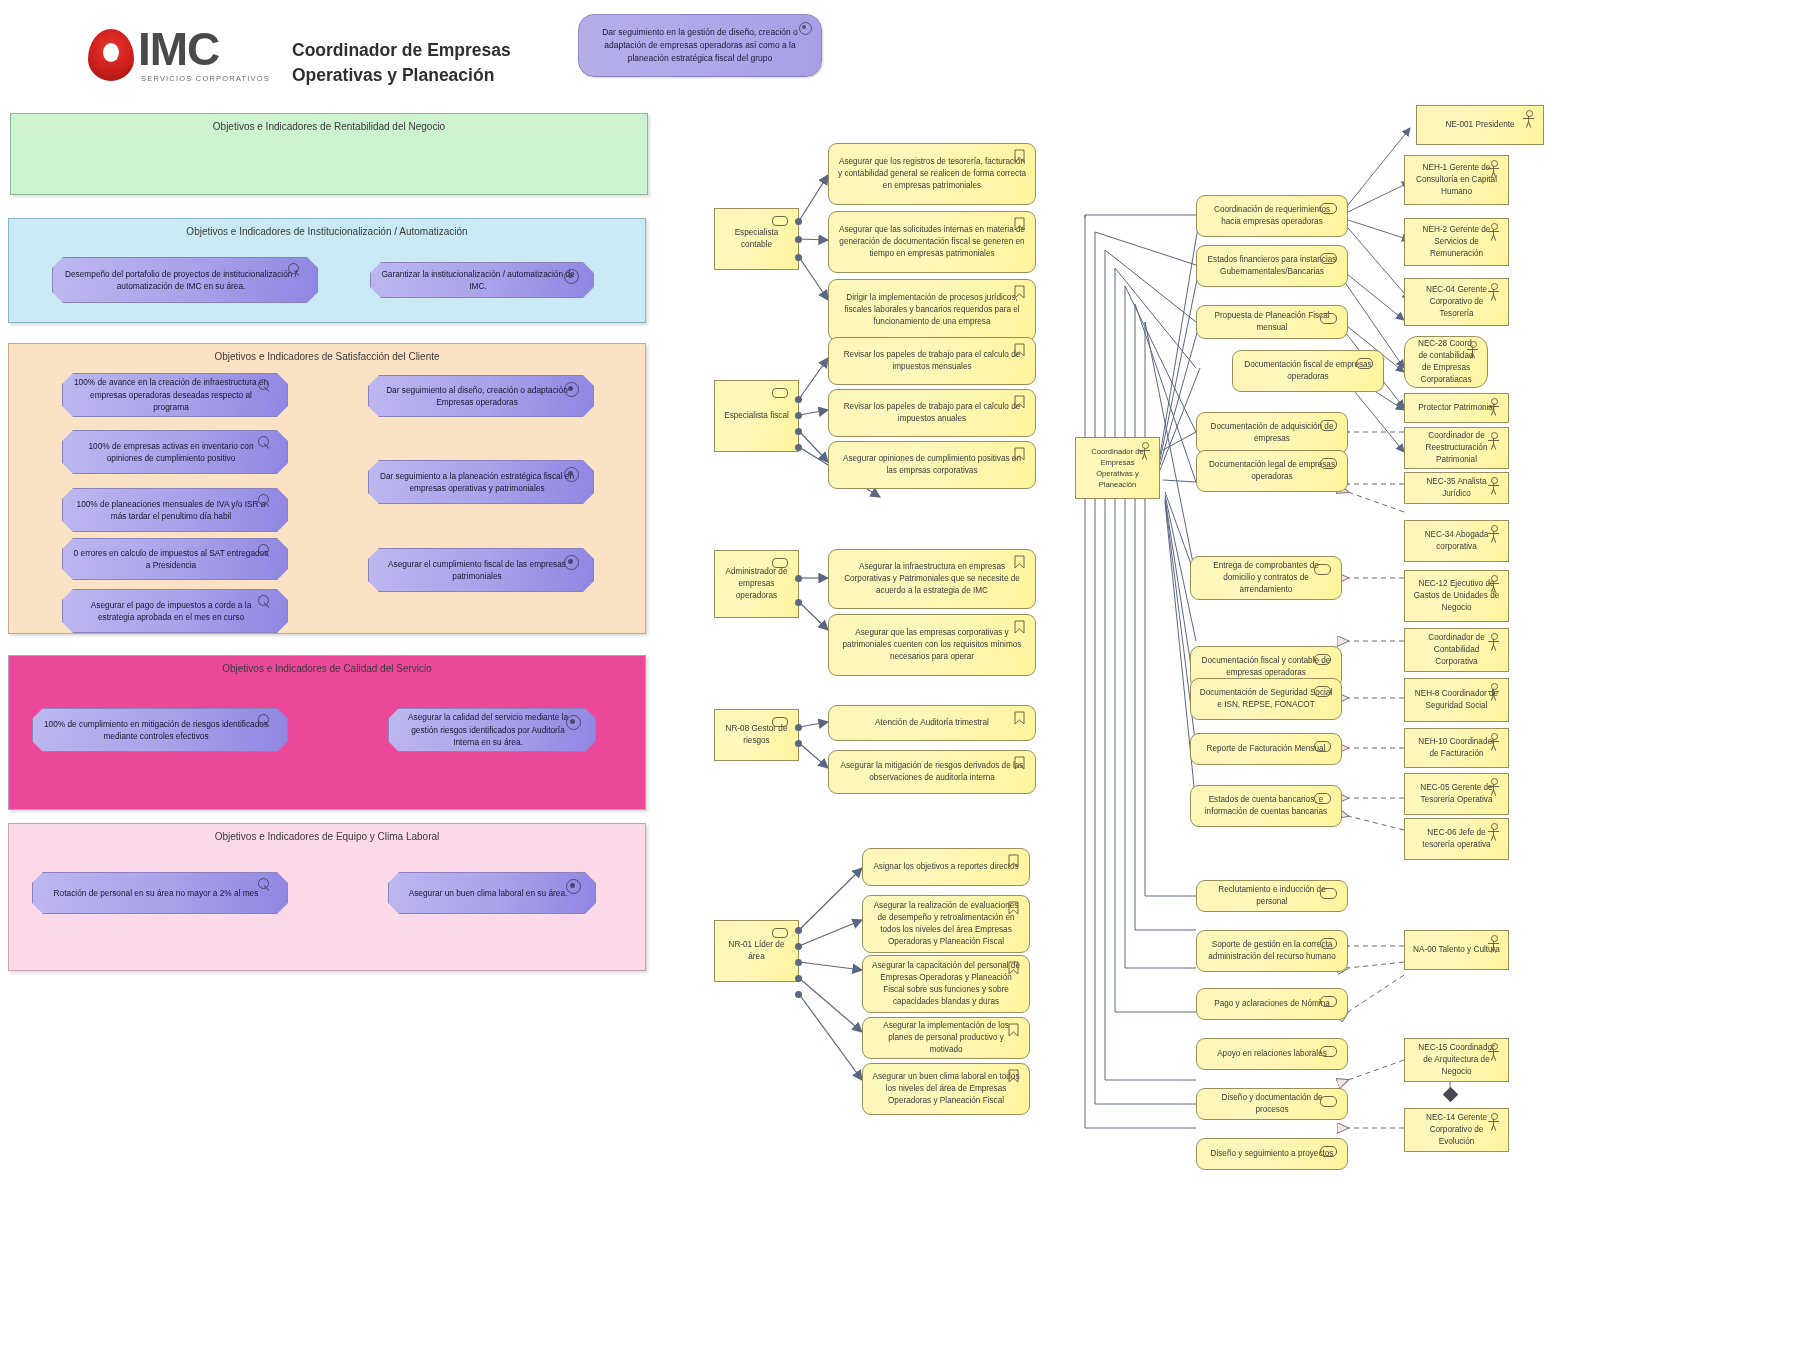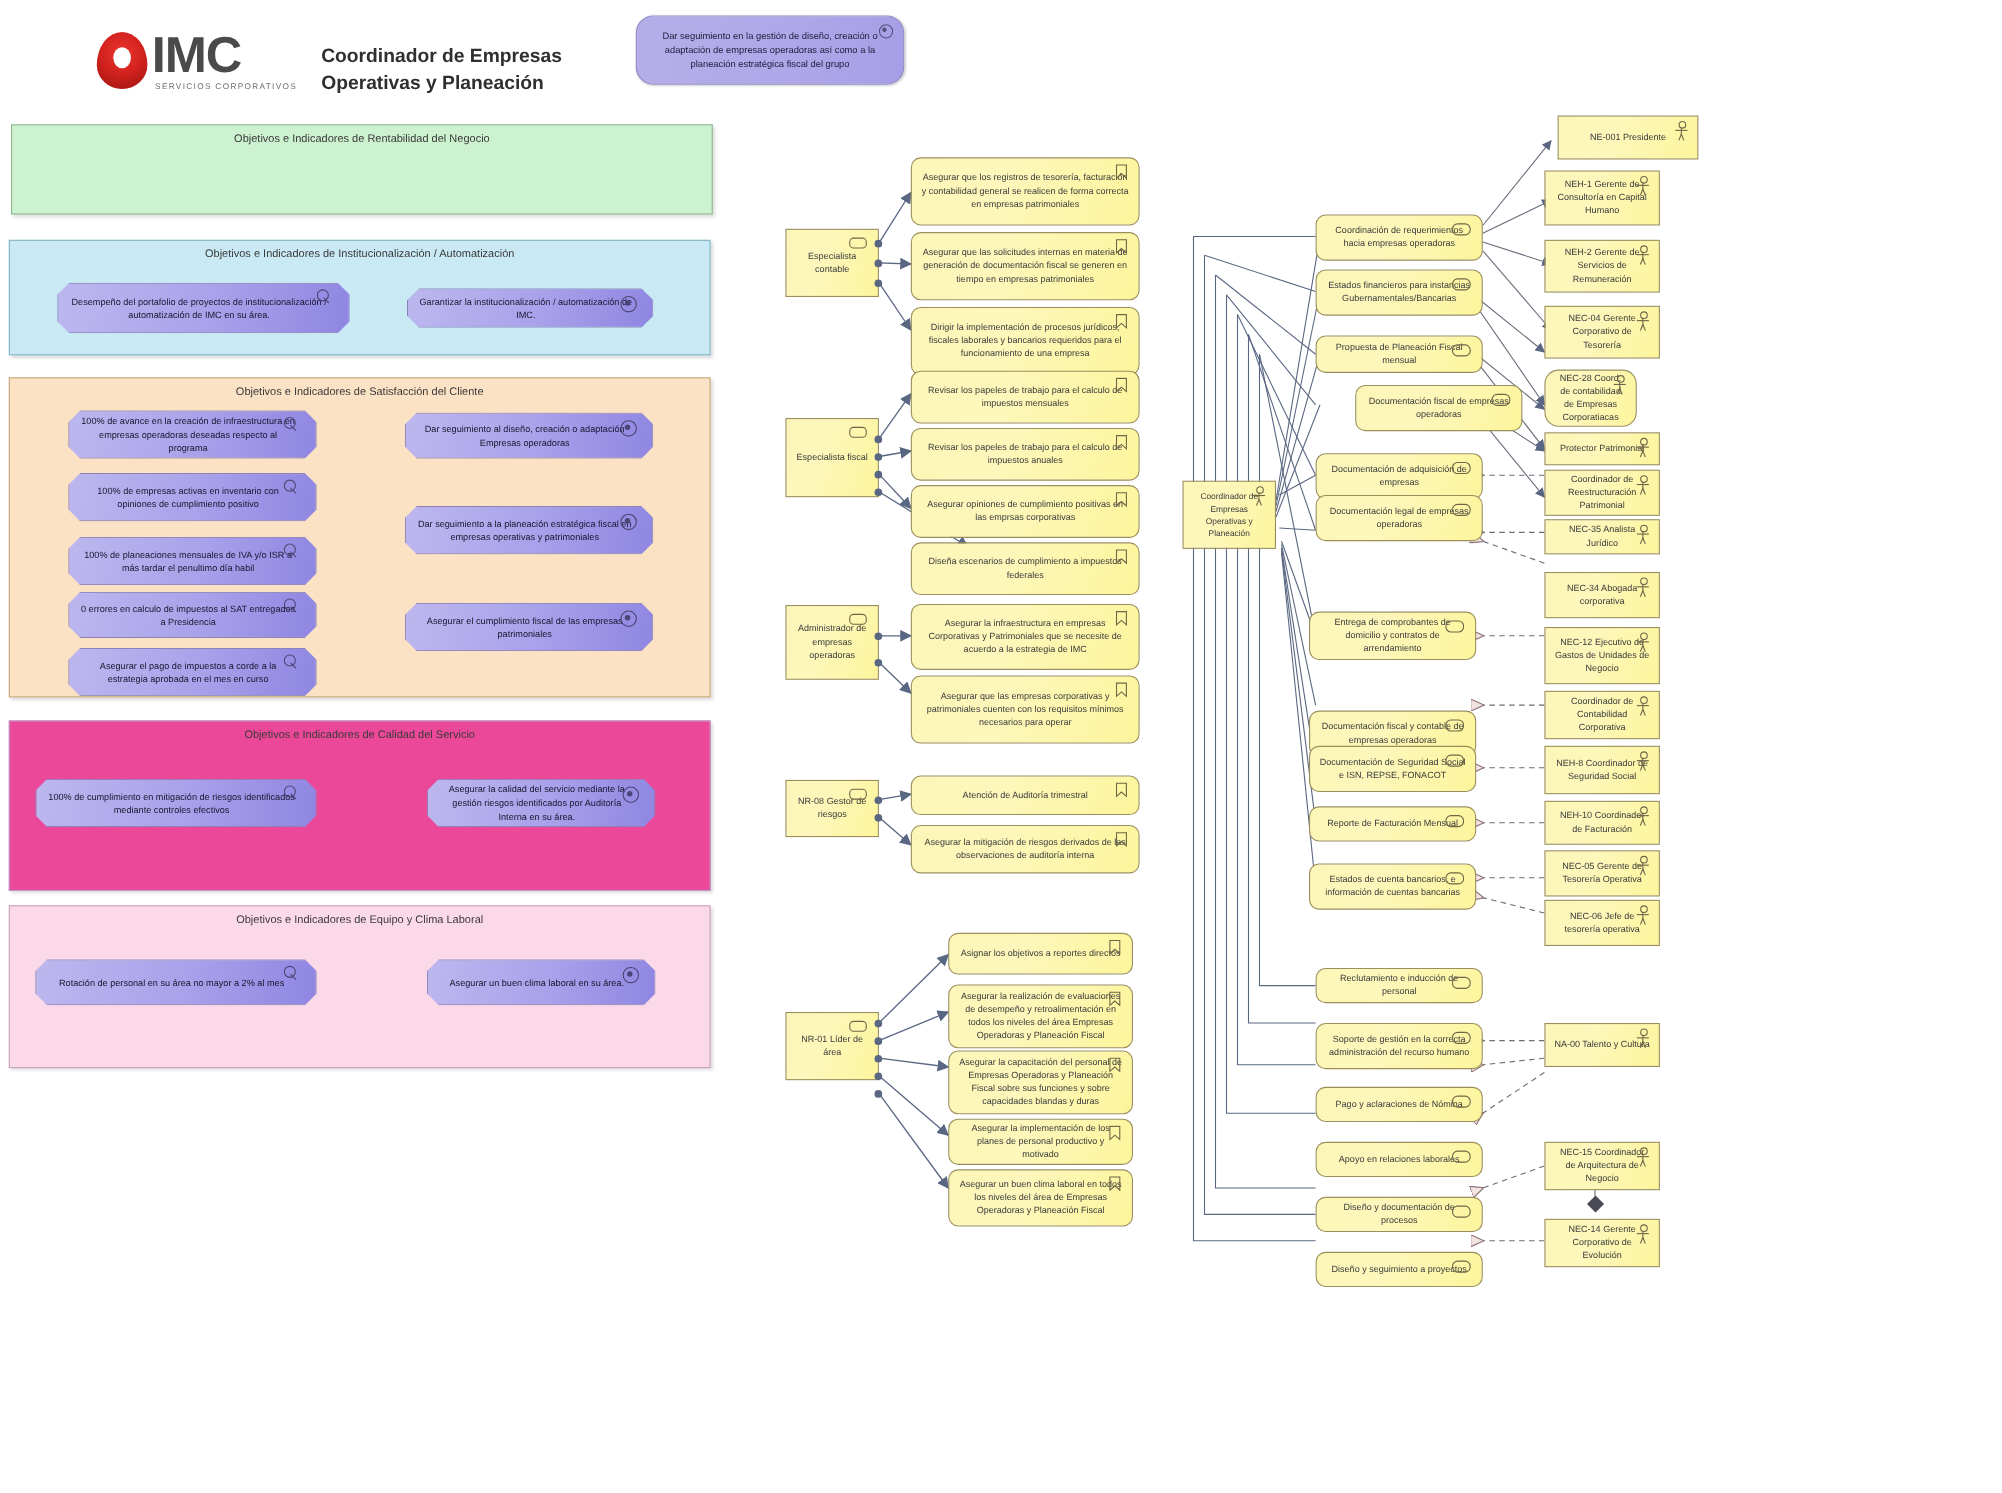--- a/index.html
+++ b/index.html
@@ -460,28 +460,20 @@
     <span>Revisar los papeles de trabajo para el calculo de impuestos anuales</span>
   </div>
   <div class="ybox rounded req" style="left:828px;top:441px;width:208px;height:48px;">
     <div class="reqbadge">
         <svg width="11" height="14">
           <path d="M1,1 L10,1 L10,13 L5.5,9 L1,13 z" fill="none" stroke="#6e6646" stroke-width="1"></path>
         </svg>
       </div>
     <span>Asegurar opiniones de cumplimiento positivas en las emprsas corporativas</span>
   </div>
-  <div class="ybox rounded req" style="left:828px;top:493px;width:208px;height:48px;">
-    <div class="reqbadge">
-        <svg width="11" height="14">
-          <path d="M1,1 L10,1 L10,13 L5.5,9 L1,13 z" fill="none" stroke="#6e6646" stroke-width="1"></path>
-        </svg>
-      </div>
-    <span>Diseña escenarios de cumplimiento a impuestos federales</span>
-  </div>
   <div class="ybox rounded req" style="left:828px;top:549px;width:208px;height:60px;">
     <div class="reqbadge">
         <svg width="11" height="14">
           <path d="M1,1 L10,1 L10,13 L5.5,9 L1,13 z" fill="none" stroke="#6e6646" stroke-width="1"></path>
         </svg>
       </div>
     <span>Asegurar la infraestructura en empresas Corporativas y Patrimoniales que se necesite de acuerdo a la estrategia de IMC</span>
   </div>
   <div class="ybox rounded req" style="left:828px;top:614px;width:208px;height:62px;">
     <div class="reqbadge">

